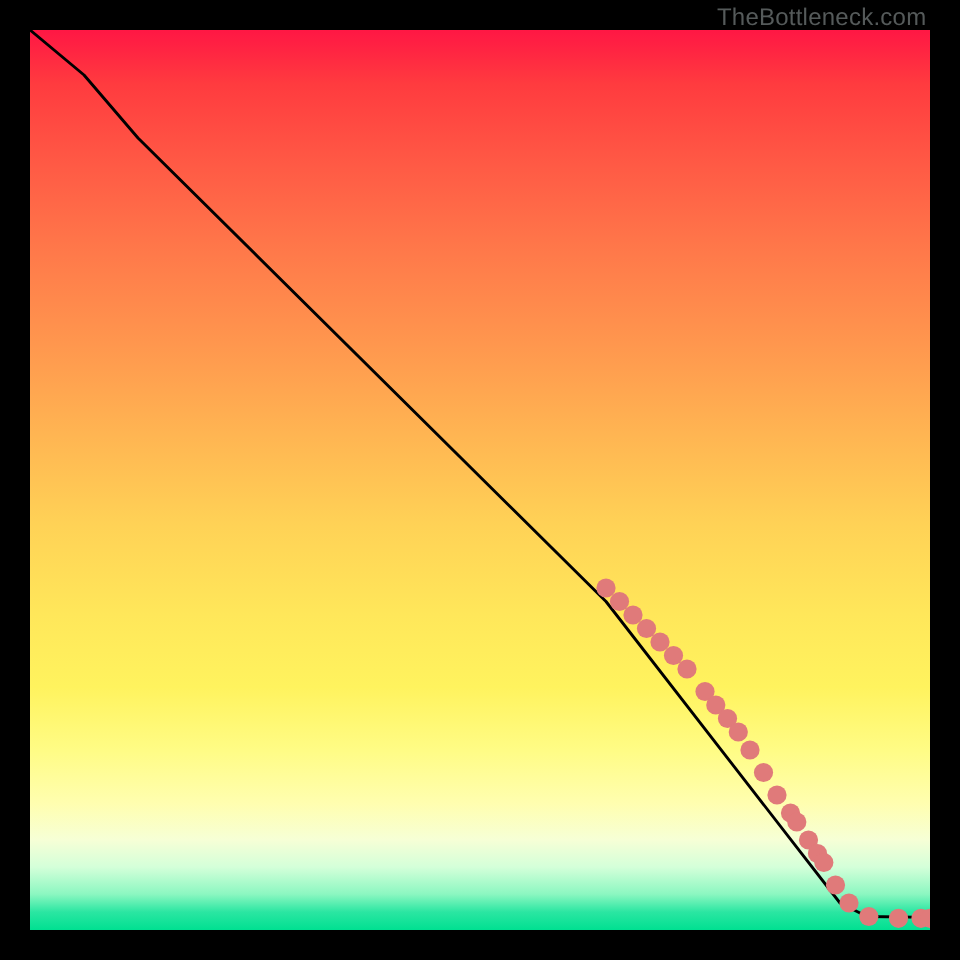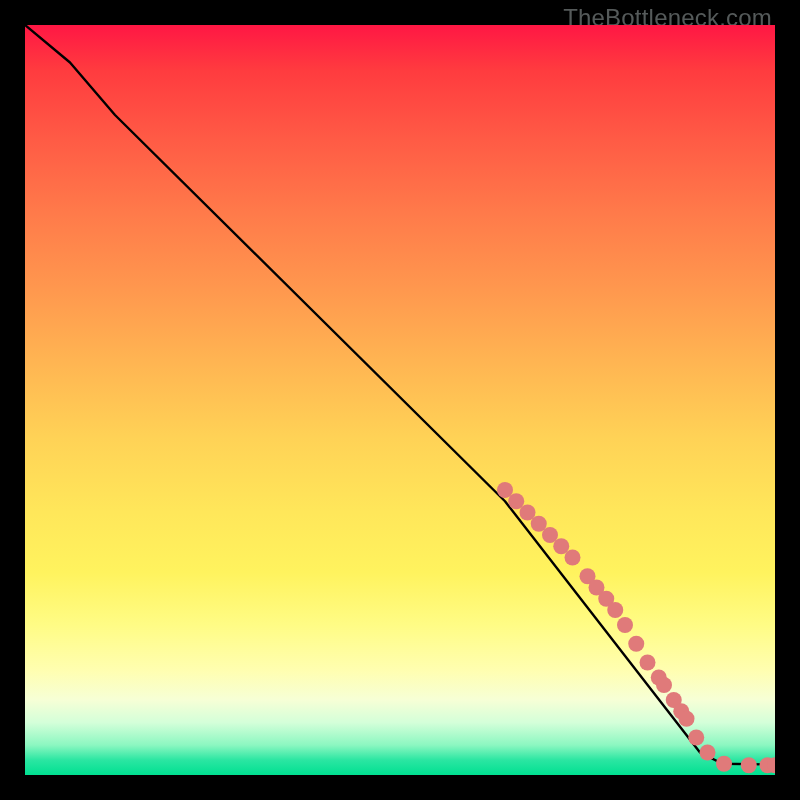--- a/index.html
+++ b/index.html
@@ -41,21 +41,21 @@
       #8cf7c1 96%,
       #2be6a2 98%,
       #00e091 100%
     );
   }
   .watermark {
     position: absolute;
     top: 4px;
     right: 28px;
     color: #555a5a;
-    font-size: 24px;
+    font-size: 20px;
     font-weight: 400;
     letter-spacing: 0.2px;
     font-family: Arial, sans-serif;
   }
   svg.overlay {
     position: absolute;
     left: 0;
     top: 0;
     width: 750px;
     height: 750px;

